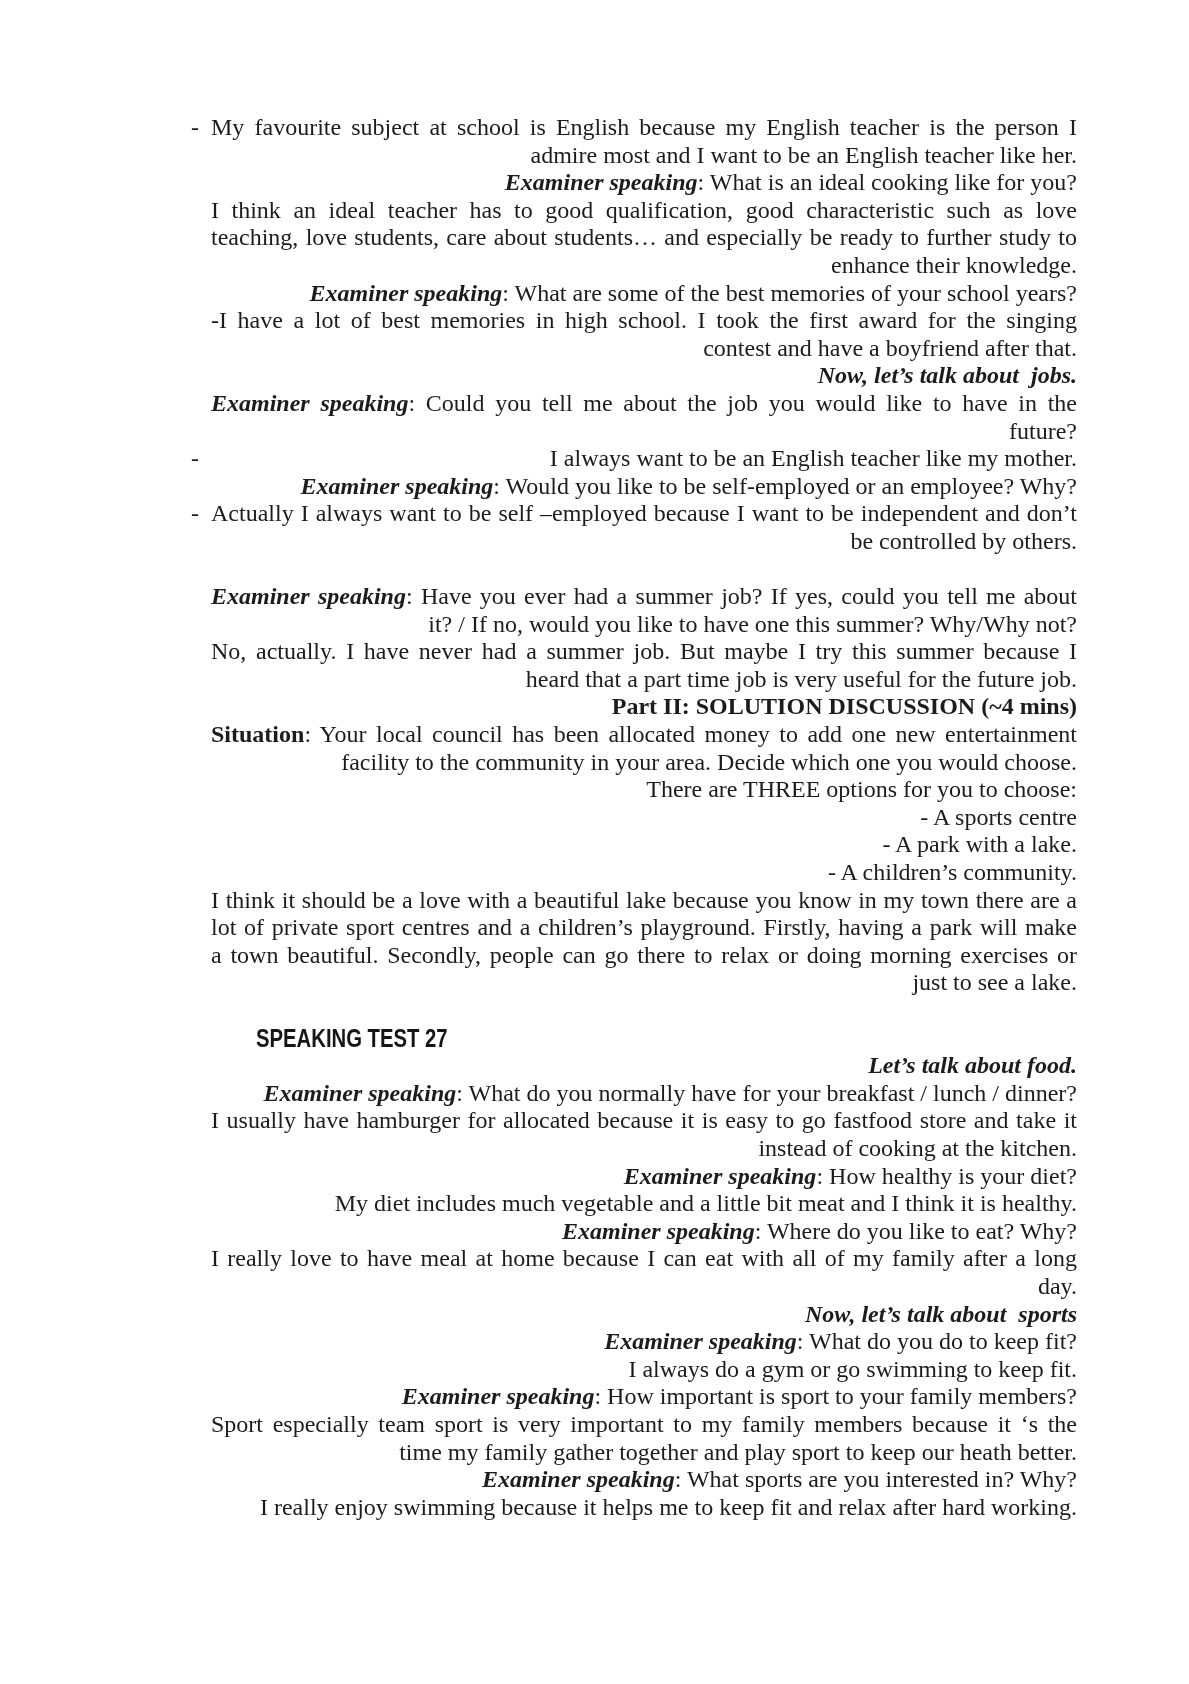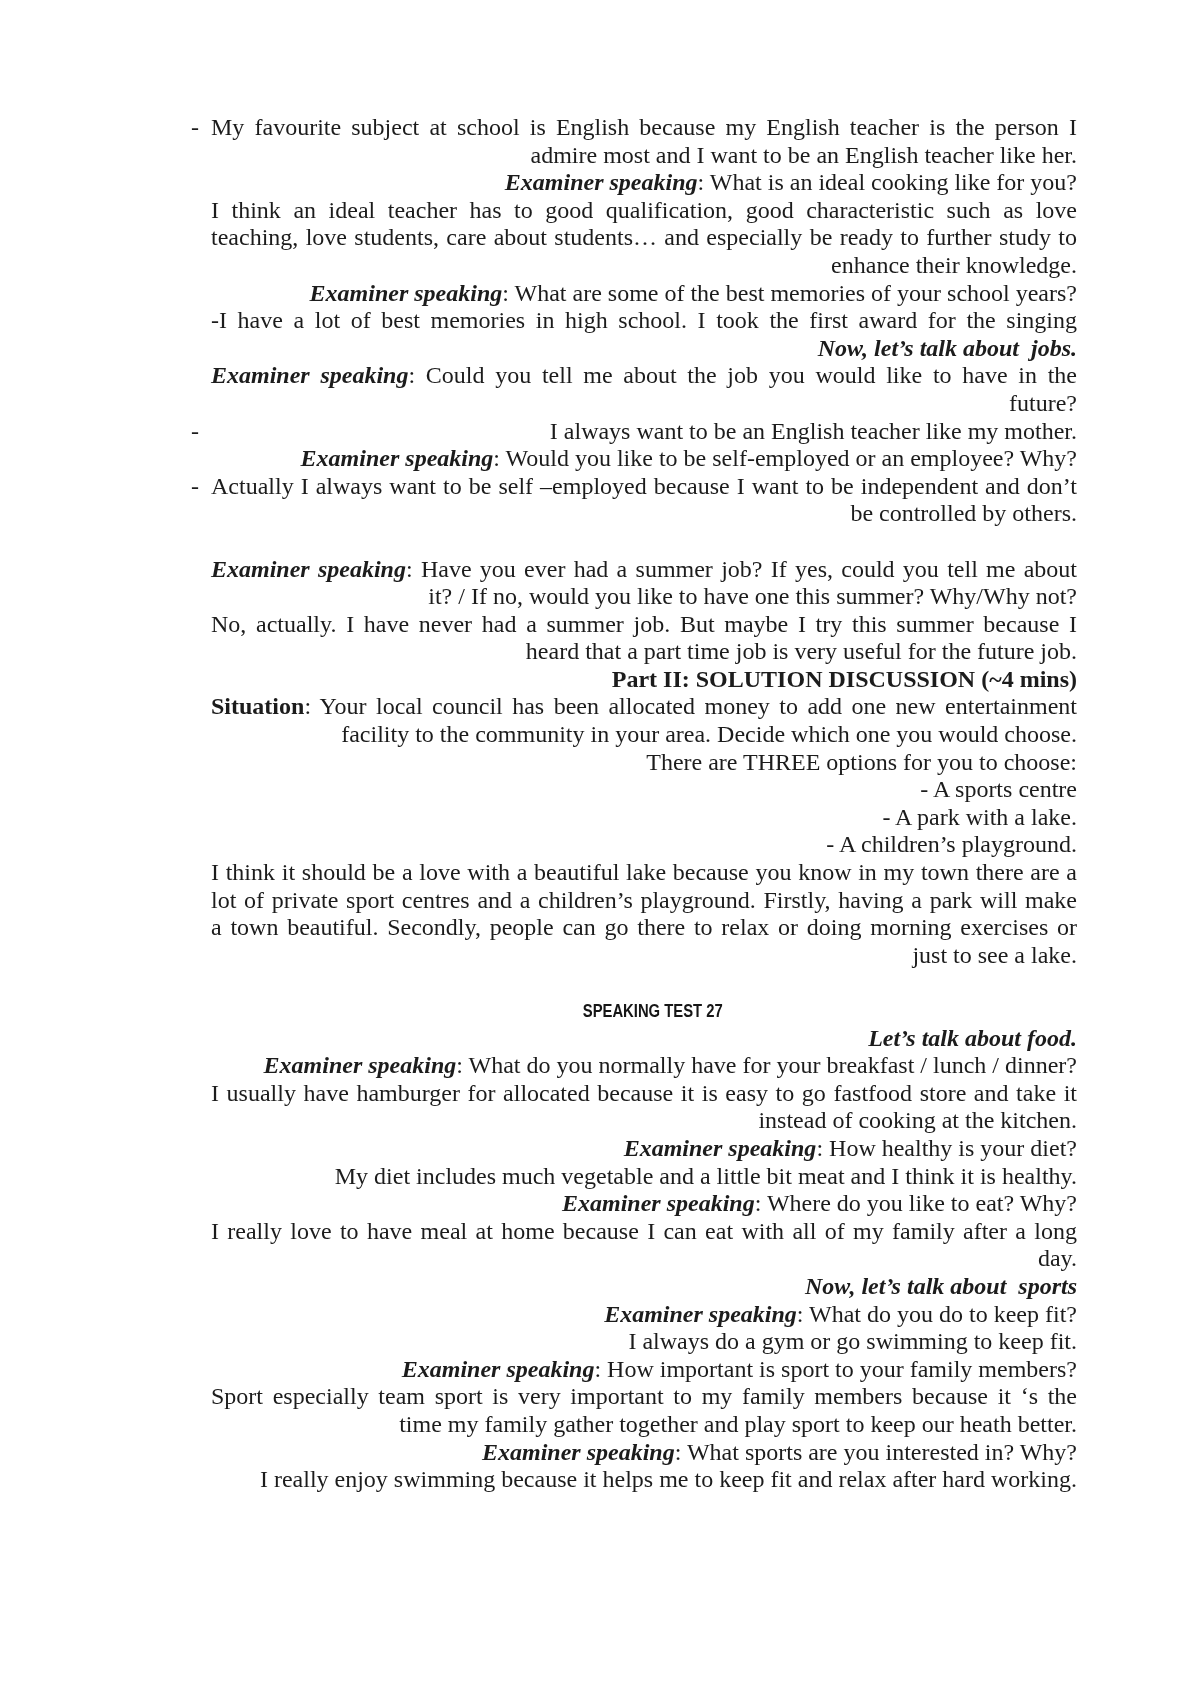--- a/index.html
+++ b/index.html
@@ -33,25 +33,25 @@
     text-align-last: justify;
   }
   .l-left {
     text-align: right;
     white-space: pre;
   }
   .l-dash {
     margin-left: -12px;
   }
   .l-head {
-    text-align: center;
+    text-align: left;
     padding-left: 18px;
     font-family: "Liberation Sans", sans-serif;
     font-weight: 700;
-    font-size: 19px;
+    font-size: 26px;
     color: #161616;
   }
   .head-inner {
     display: inline-block;
     transform: scaleX(0.78);
     transform-origin: 50% 50%;
   }
   .marker {
     position: absolute;
     left: -20px;
@@ -66,39 +66,40 @@
 <div class="page">
   <div class="content">
       <div class="line l-just"><span class="marker">-</span><span>My favourite subject at school is English because my English teacher is the person I</span></div>
       <div class="line l-left"><span>admire most and I want to be an English teacher like her.</span></div>
       <div class="line l-left"><span class="bi">Examiner speaking</span><span>: What is an ideal cooking like for you?</span></div>
       <div class="line l-just"><span>I think an ideal teacher has to good qualification, good  characteristic such as love</span></div>
       <div class="line l-just"><span>teaching, love students, care about students… and especially be ready to further study to</span></div>
       <div class="line l-left"><span>enhance their knowledge.</span></div>
       <div class="line l-left"><span class="bi">Examiner speaking</span><span>: What are some of the best memories of your school years?</span></div>
       <div class="line l-just"><span>-I have a lot of best memories in high school. I took the first award for the singing</span></div>
+      <div class="line l-left"><span>contest and have a boyfriend after that.</span></div>
       <div class="line l-left"><span class="bi">Now, let’s talk about  jobs.</span></div>
       <div class="line l-just"><span class="bi">Examiner speaking</span><span>: Could you tell me about the job you would like to have in the</span></div>
       <div class="line l-left"><span>future?</span></div>
       <div class="line l-left"><span class="marker">-</span><span>I always want to be an English teacher like my mother.</span></div>
       <div class="line l-left"><span class="bi">Examiner speaking</span><span>: Would you like to be self-employed or an employee? Why?</span></div>
       <div class="line l-just"><span class="marker">-</span><span>Actually I always want to be self –employed because I want to be independent and don’t</span></div>
       <div class="line l-left"><span>be controlled by others.</span></div>
       <div class="line l-left"></div>
       <div class="line l-just"><span class="bi">Examiner speaking</span><span>: Have you ever had a summer job? If yes, could you tell me about</span></div>
       <div class="line l-left"><span>it? / If no, would you like to have one this summer? Why/Why not?</span></div>
       <div class="line l-just"><span>No, actually. I have never had a summer job. But maybe I try this summer because I</span></div>
       <div class="line l-left"><span>heard that a part time job is very useful for the future job.</span></div>
       <div class="line l-left"><span class="b">Part II: SOLUTION DISCUSSION (~4 mins)</span></div>
       <div class="line l-just"><span class="b">Situation</span><span>: Your local council has been allocated money to add one new entertainment</span></div>
       <div class="line l-left"><span>facility to the community in your area. Decide which one you would choose.</span></div>
       <div class="line l-left"><span>There are THREE options for you to choose:</span></div>
       <div class="line l-left l-dash"><span>- A sports centre</span></div>
       <div class="line l-left l-dash"><span>- A park with a lake.</span></div>
-      <div class="line l-left l-dash"><span>- A children’s playground.</span></div>
+      <div class="line l-left l-dash"><span>- A children’s community.</span></div>
       <div class="line l-just"><span>I think it should be a love with a beautiful lake because you know in my town there are a</span></div>
       <div class="line l-just"><span>lot of private sport centres and a children’s playground. Firstly, having a park will make</span></div>
       <div class="line l-just"><span>a town beautiful. Secondly, people can go there to relax or doing morning exercises or</span></div>
       <div class="line l-left"><span>just to see a lake.</span></div>
       <div class="line l-left"></div>
       <div class="line l-head"><span class="head-inner"><span>SPEAKING TEST 27</span></span></div>
       <div class="line l-left"><span class="bi">Let’s talk about food.</span></div>
       <div class="line l-left"><span class="bi">Examiner speaking</span><span>: What do you normally have for your breakfast / lunch / dinner?</span></div>
       <div class="line l-just"><span>I usually have hamburger for allocated because it is easy to go fastfood store and take  it</span></div>
       <div class="line l-left"><span>instead of cooking at the kitchen.</span></div>

